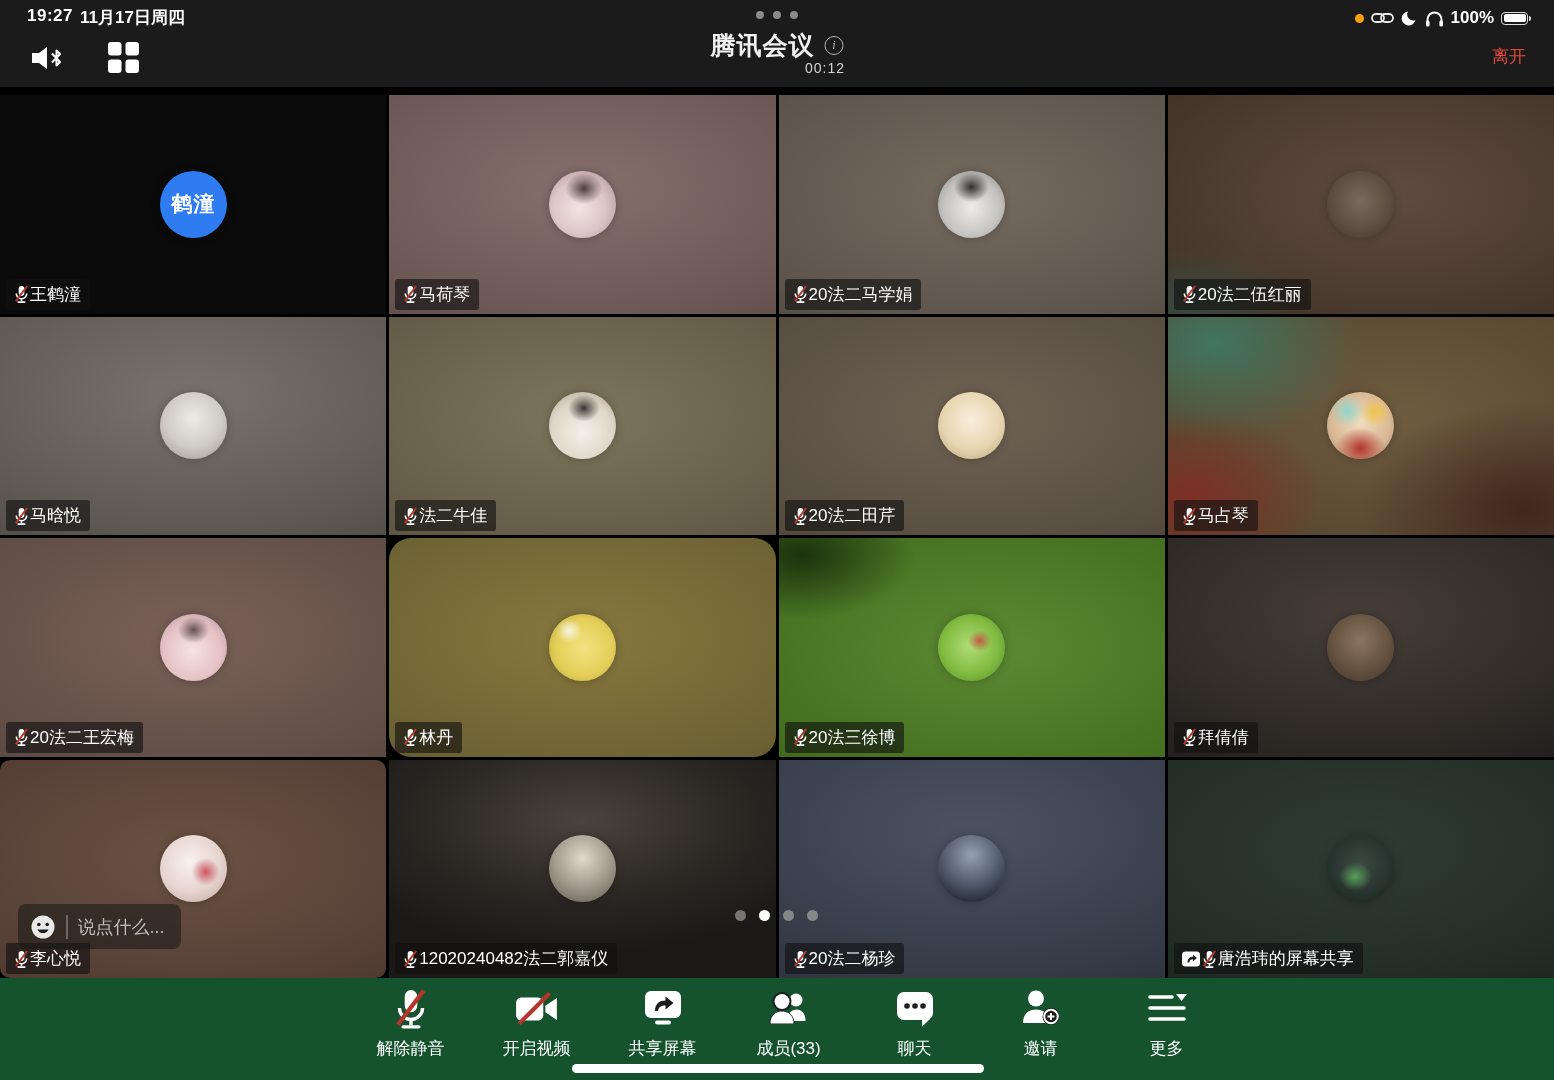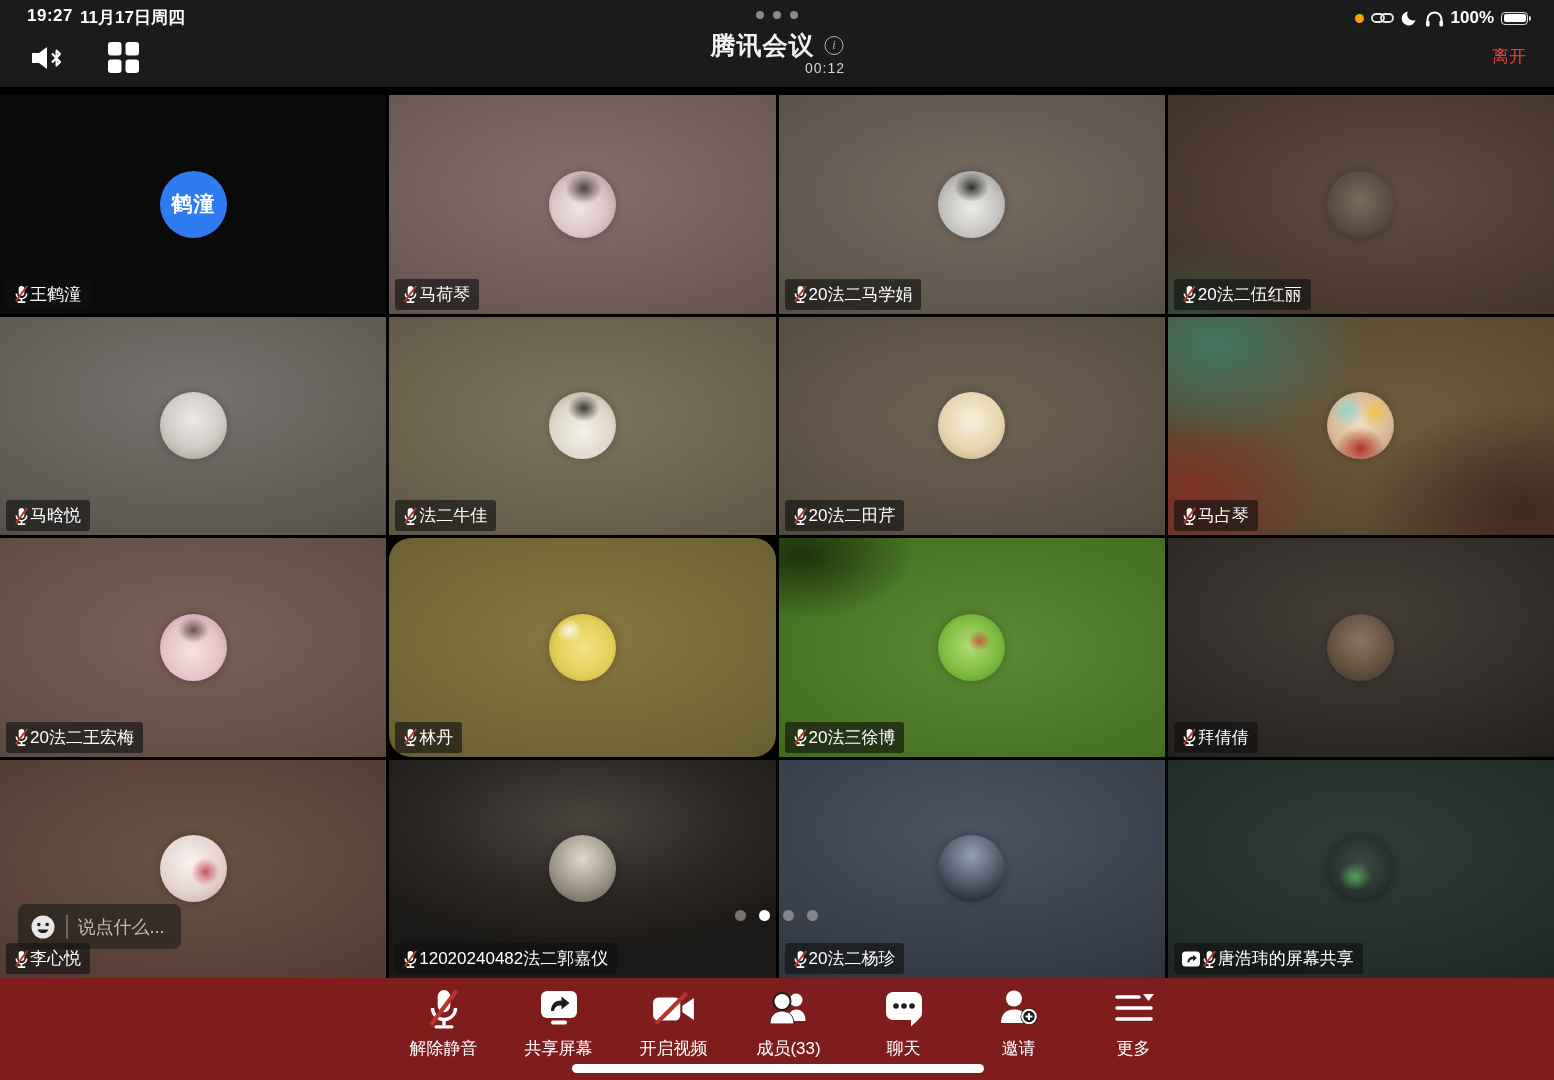--- a/index.html
+++ b/index.html
@@ -46,21 +46,21 @@
   .t3{background:radial-gradient(120% 110% at 52% 45%,#756b61,#5d544b 55%,#423a33 100%);}
   .t4{background:radial-gradient(40% 38% at 6% 96%,rgba(45,95,85,.5),transparent 70%),radial-gradient(120% 115% at 58% 45%,#5e4c40,#463629 55%,#30241d 100%);}
   .t5{background:radial-gradient(120% 110% at 50% 36%,#78736e,#5f5953 55%,#453f39 100%);}
   .t6{background:radial-gradient(120% 110% at 50% 45%,#7e755d,#645c48 55%,#49422f 100%);}
   .t7{background:radial-gradient(120% 110% at 50% 45%,#6f6353,#584e41 55%,#403930 100%);}
   .t8{background:radial-gradient(55% 65% at 12% 12%,rgba(62,122,100,.9),rgba(62,122,100,0) 70%),radial-gradient(50% 55% at 6% 82%,rgba(130,45,35,.9),rgba(130,45,35,0) 70%),radial-gradient(60% 70% at 92% 88%,rgba(60,30,25,.8),rgba(60,30,25,0) 70%),radial-gradient(120% 120% at 60% 45%,#6e5c40,#55452e 60%,#403322 100%);}
   .t9{background:radial-gradient(120% 110% at 50% 45%,#7a6158,#614e47 55%,#463733 100%);}
   .t10{background:radial-gradient(120% 110% at 50% 45%,#87793f,#6c6133 58%,#4c4423 100%);border-radius:22px;}
   .t11{background:radial-gradient(45% 45% at 6% 8%,rgba(15,30,8,.75),transparent 65%),radial-gradient(120% 115% at 55% 50%,#5d8a33,#44701f 55%,#2c4c12 100%);}
   .t12{background:radial-gradient(90% 85% at 50% 35%,#453e38,#332e2a 55%,#211e1b 100%);}
-  .t13{background:radial-gradient(120% 110% at 50% 45%,#6b5244,#553f35 55%,#3b2c25 100%);}
+  .t13{background:radial-gradient(120% 110% at 50% 45%,#6b5244,#553f35 55%,#3b2c25 100%);border-radius:10px;}
   .t14{background:radial-gradient(70% 60% at 50% 28%,#4a443e,#2c2824 55%,#1b1917 100%);}
   .t15{background:radial-gradient(120% 110% at 50% 32%,#4b5362,#383f4b 52%,#252a33 100%);}
   .t16{background:radial-gradient(120% 110% at 50% 40%,#2f3c35,#222d27 55%,#141b18 100%);}
 
   
   .a1{background:#2e7bf2;}
   .a2{background:radial-gradient(45% 38% at 52% 26%,rgba(70,55,58,.95),transparent 62%),radial-gradient(circle at 45% 55%,#f2e4e4,#dcc6c8 50%,#a9898e 100%);}
   .a3{background:radial-gradient(42% 36% at 50% 24%,rgba(40,38,36,.95),transparent 62%),radial-gradient(circle at 50% 55%,#ececea,#c6c4c0 55%,#8a8884 100%);}
   .a4{background:radial-gradient(circle at 50% 45%,#7a6a5c,#5a4c40 60%,#3a3028 100%);}
   .a5{background:radial-gradient(circle at 50% 40%,#edebe8,#cfcac4 55%,#9e968c 100%);}
@@ -79,22 +79,22 @@
   
   .chat-overlay { position:absolute; left:18px; bottom:131px; width:163px; height:45px; z-index:6;
     background:rgba(22,24,22,.55); border-radius:8px; display:flex; align-items:center; padding:0 12px; gap:10px; }
   .chat-divider { width:1.5px; height:24px; background:rgba(255,255,255,.28); }
   .chat-placeholder { color:#bdbdbd; font-size:18px; white-space:nowrap; overflow:hidden; }
   .page-indicator { position:absolute; left:735px; top:910px; display:flex; gap:13px; z-index:6; }
   .pdot { width:11px; height:11px; border-radius:50%; background:rgba(210,205,200,.5); }
   .pdot.active { background:#fff; }
 
   
-  .toolbar { position:absolute; left:0; bottom:0; width:100%; height:102px; background:#7f1d1d; z-index:7;
-    display:flex; justify-content:center; align-items:flex-start; gap:15px; padding-top:10px;padding-left:23px; }
+  .toolbar { position:absolute; left:0; bottom:0; width:100%; height:102px; background:#14532d; z-index:7;
+    display:flex; justify-content:center; align-items:flex-start; gap:26px; padding-top:10px;padding-left:23px; }
   .tool-item { width:100px; display:flex; flex-direction:column; align-items:center; gap:7px;
     background:none; border:none; cursor:pointer; }
   .tool-item .ic { height:42px; display:flex; align-items:center; justify-content:center; }
   .tool-label { color:#fff; font-size:17px; white-space:nowrap; }
   .home-indicator { position:absolute; left:572px; bottom:7px; width:412px; height:9px; background:#fff; border-radius:5px; z-index:9; }
 </style>
 </head>
 <body>
 
 <div class="stage">
@@ -451,38 +451,38 @@
           <line x1="18" y1="30" x2="18" y2="35.5" stroke="#fff" stroke-width="3.2"></line>
           <line x1="10.5" y1="37" x2="25.5" y2="37" stroke="#fff" stroke-width="3.2" stroke-linecap="round"></line>
           <line x1="5.5" y1="35" x2="30" y2="2.5" stroke="#b5342c" stroke-width="4"></line>
         </svg>
       </span>
       <span class="tool-label">解除静音</span>
     </button>
 
     <button class="tool-item">
       <span class="ic">
+        <svg width="46" height="36" viewBox="0 0 44 34">
+          <rect x="2" y="6" width="26" height="22" rx="5" fill="#fff"></rect>
+          <path d="M30 14 L41 6.5 V27.5 L30 20 Z" fill="#fff"></path>
+          <line x1="5" y1="31" x2="34" y2="2" stroke="#b5342c" stroke-width="4"></line>
+        </svg>
+      </span>
+      <span class="tool-label">开启视频</span>
+    </button>
+
+    <button class="tool-item">
+      <span class="ic">
         <svg width="42" height="40" viewBox="0 0 42 40">
           <rect x="3" y="2" width="36" height="27" rx="6" fill="#fff"></rect>
           <path d="M13 22 C13 14.5 17.5 11.5 23.5 11.5 L23.5 7.5 L31.5 14 L23.5 20.5 L23.5 16.5 C19 16.5 16.5 18.2 16 22 Z" fill="#1d1d1d"></path>
           <path d="M15 35.5 h12 a2 2 0 0 0 2-2 v0 a2 2 0 0 0 -2-2 h-12 a2 2 0 0 0 -2 2 v0 a2 2 0 0 0 2 2 z" fill="#fff"></path>
         </svg>
       </span>
       <span class="tool-label">共享屏幕</span>
-    </button>
-
-    <button class="tool-item">
-      <span class="ic">
-        <svg width="46" height="36" viewBox="0 0 44 34">
-          <rect x="2" y="6" width="26" height="22" rx="5" fill="#fff"></rect>
-          <path d="M30 14 L41 6.5 V27.5 L30 20 Z" fill="#fff"></path>
-          <line x1="5" y1="31" x2="34" y2="2" stroke="#b5342c" stroke-width="4"></line>
-        </svg>
-      </span>
-      <span class="tool-label">开启视频</span>
     </button>
 
     <button class="tool-item">
       <span class="ic">
         <svg width="44" height="38" viewBox="0 0 44 38">
           <circle cx="29" cy="10" r="6.5" fill="#fff"></circle>
           <path d="M20.5 31 c0-7.5 4-11.5 9-11.5 s9 4 9 11.5 z" fill="#fff"></path>
           <circle cx="15" cy="11.5" r="8" fill="#1d1d1d" stroke="#1d1d1d" stroke-width="3"></circle>
           <circle cx="15" cy="11.5" r="7.5" fill="#fff"></circle>
           <path d="M2.5 34 c0-8.5 5.5-13 12.5-13 s12.5 4.5 12.5 13 z" fill="#1d1d1d"></path>

